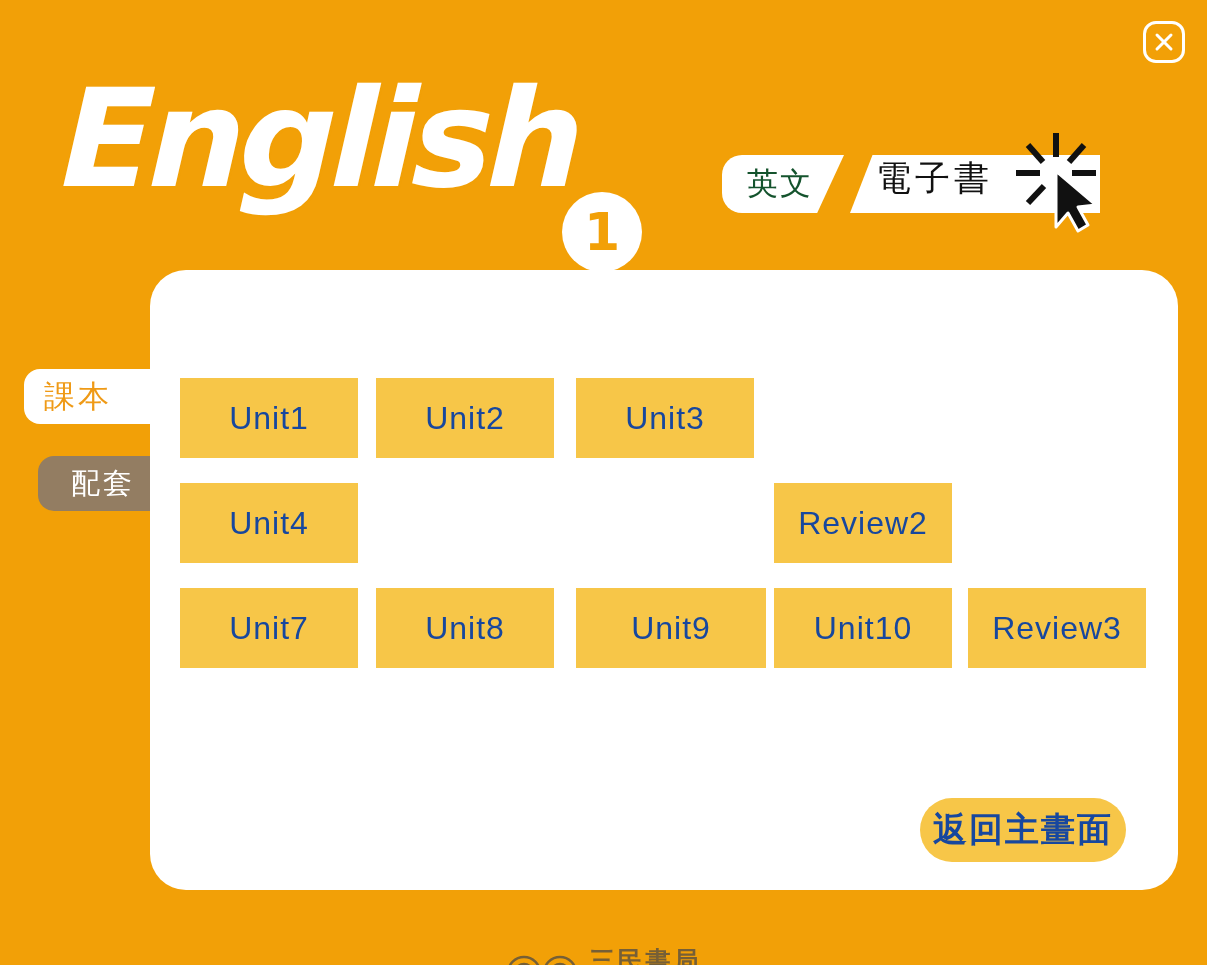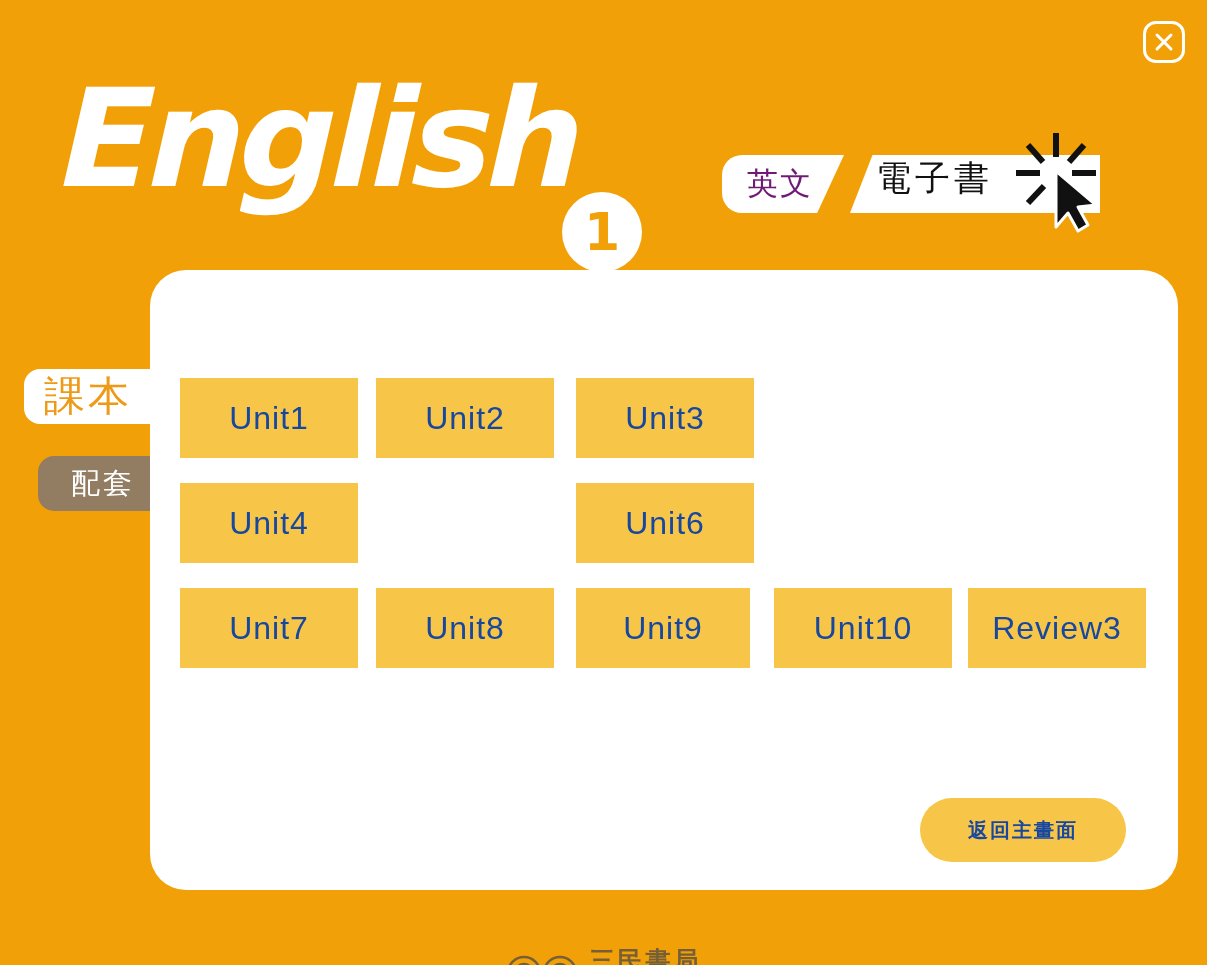--- a/index.html
+++ b/index.html
@@ -97,21 +97,21 @@
   }
   #badge .pill-left-inner {
     position: absolute;
     left: 0; top: 0;
     width: 122px; height: 58px;
     display: flex;
     align-items: center;
     justify-content: center;
   }
   #badge .txt-cn-blue {
-    color: #701a75;
+    color: #14532d;
     font-size: 31px;
     letter-spacing: 2px;
     font-family: "DejaVu Sans", sans-serif;
     transform: translateX(-3px);
   }
   #badge .pill-right {
     position: absolute;
     left: 128px; top: 0;
     height: 58px;
     width: 250px;
@@ -151,21 +151,21 @@
   }
   #tab-0 {
     left: 24px;
     top: 369px;
     width: 190px;
     height: 55px;
     background: #FFFFFF;
     border-radius: 16px 0 0 16px;
     padding-left: 20px;
     color: #EF9A16;
-    font-size: 41px;
+    font-size: 31px;
     letter-spacing: 3px;
     z-index: 3;
   }
   #tab-1 {
     left: 38px;
     top: 456px;
     width: 176px;
     height: 55px;
     background: #937D62;
     border-radius: 16px 0 0 16px;
@@ -223,21 +223,21 @@
     left: 770px;
     top: 528px;
     width: 206px;
     height: 64px;
     background: #F7C648;
     border-radius: 32px;
     color: #17479E;
     display: flex;
     align-items: center;
     justify-content: center;
-    font-size: 20px;
+    font-size: 34px;
     letter-spacing: 2px;
     cursor: pointer;
     font-family: "DejaVu Sans", sans-serif;
     font-weight: bold;
   }
 
   
   #footer-logo {
     position: absolute;
     left: 0;
@@ -309,27 +309,27 @@
     <div id="unit-grid">
 
       <div class="unit-row">
         <div class="unit-btn" style="left:0px;width:178px">Unit1</div>
         <div class="unit-btn" style="left:196px;width:178px">Unit2</div>
         <div class="unit-btn" style="left:396px;width:178px">Unit3</div>
       </div>
 
       <div class="unit-row">
         <div class="unit-btn" style="left:0px;width:178px">Unit4</div>
-        <div class="unit-btn" style="left:396px;width:178px">Unit6</div>
+        <div class="unit-btn" style="left:594px;width:178px">Review2</div>
       </div>
 
       <div class="unit-row">
         <div class="unit-btn" style="left:0px;width:178px">Unit7</div>
         <div class="unit-btn" style="left:196px;width:178px">Unit8</div>
-        <div class="unit-btn" style="left:396px;width:174px">Unit9</div>
+        <div class="unit-btn" style="left:396px;width:190px">Unit9</div>
         <div class="unit-btn" style="left:594px;width:178px">Unit10</div>
         <div class="unit-btn" style="left:788px;width:178px">Review3</div>
       </div>
 
     </div>
 
     <div id="return-btn">
       <span>返回主畫面</span>
     </div>
 

